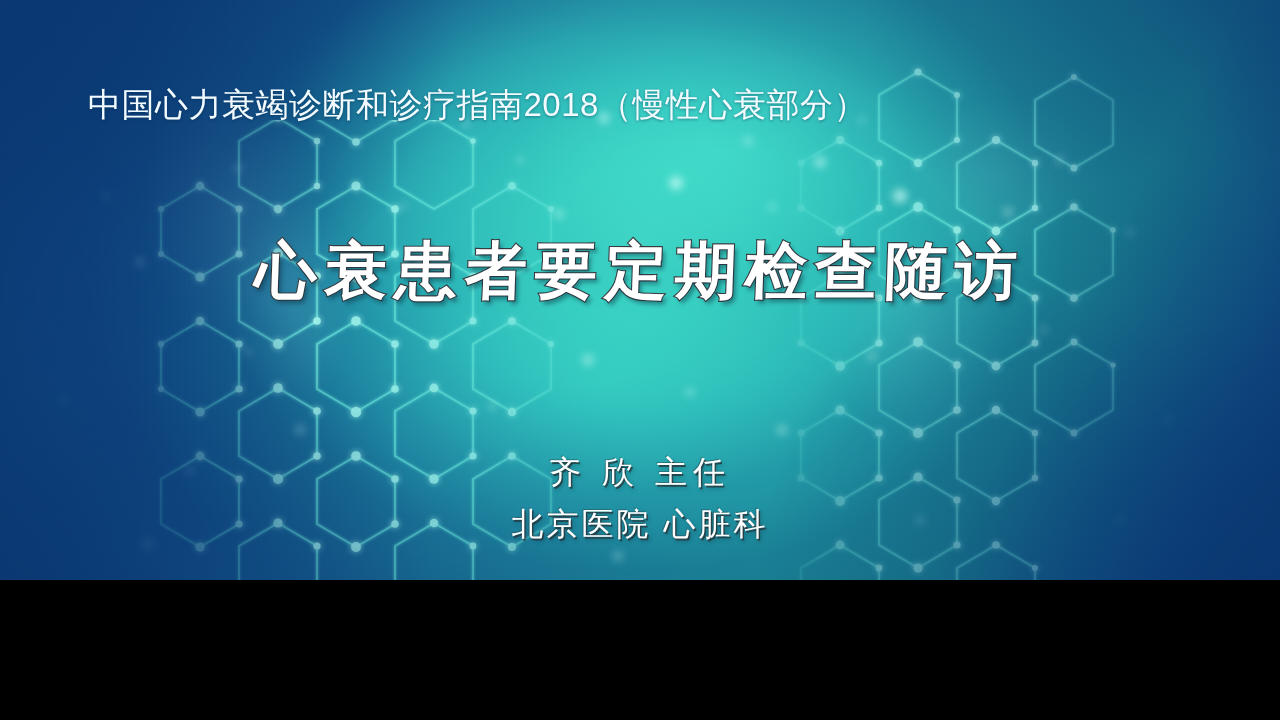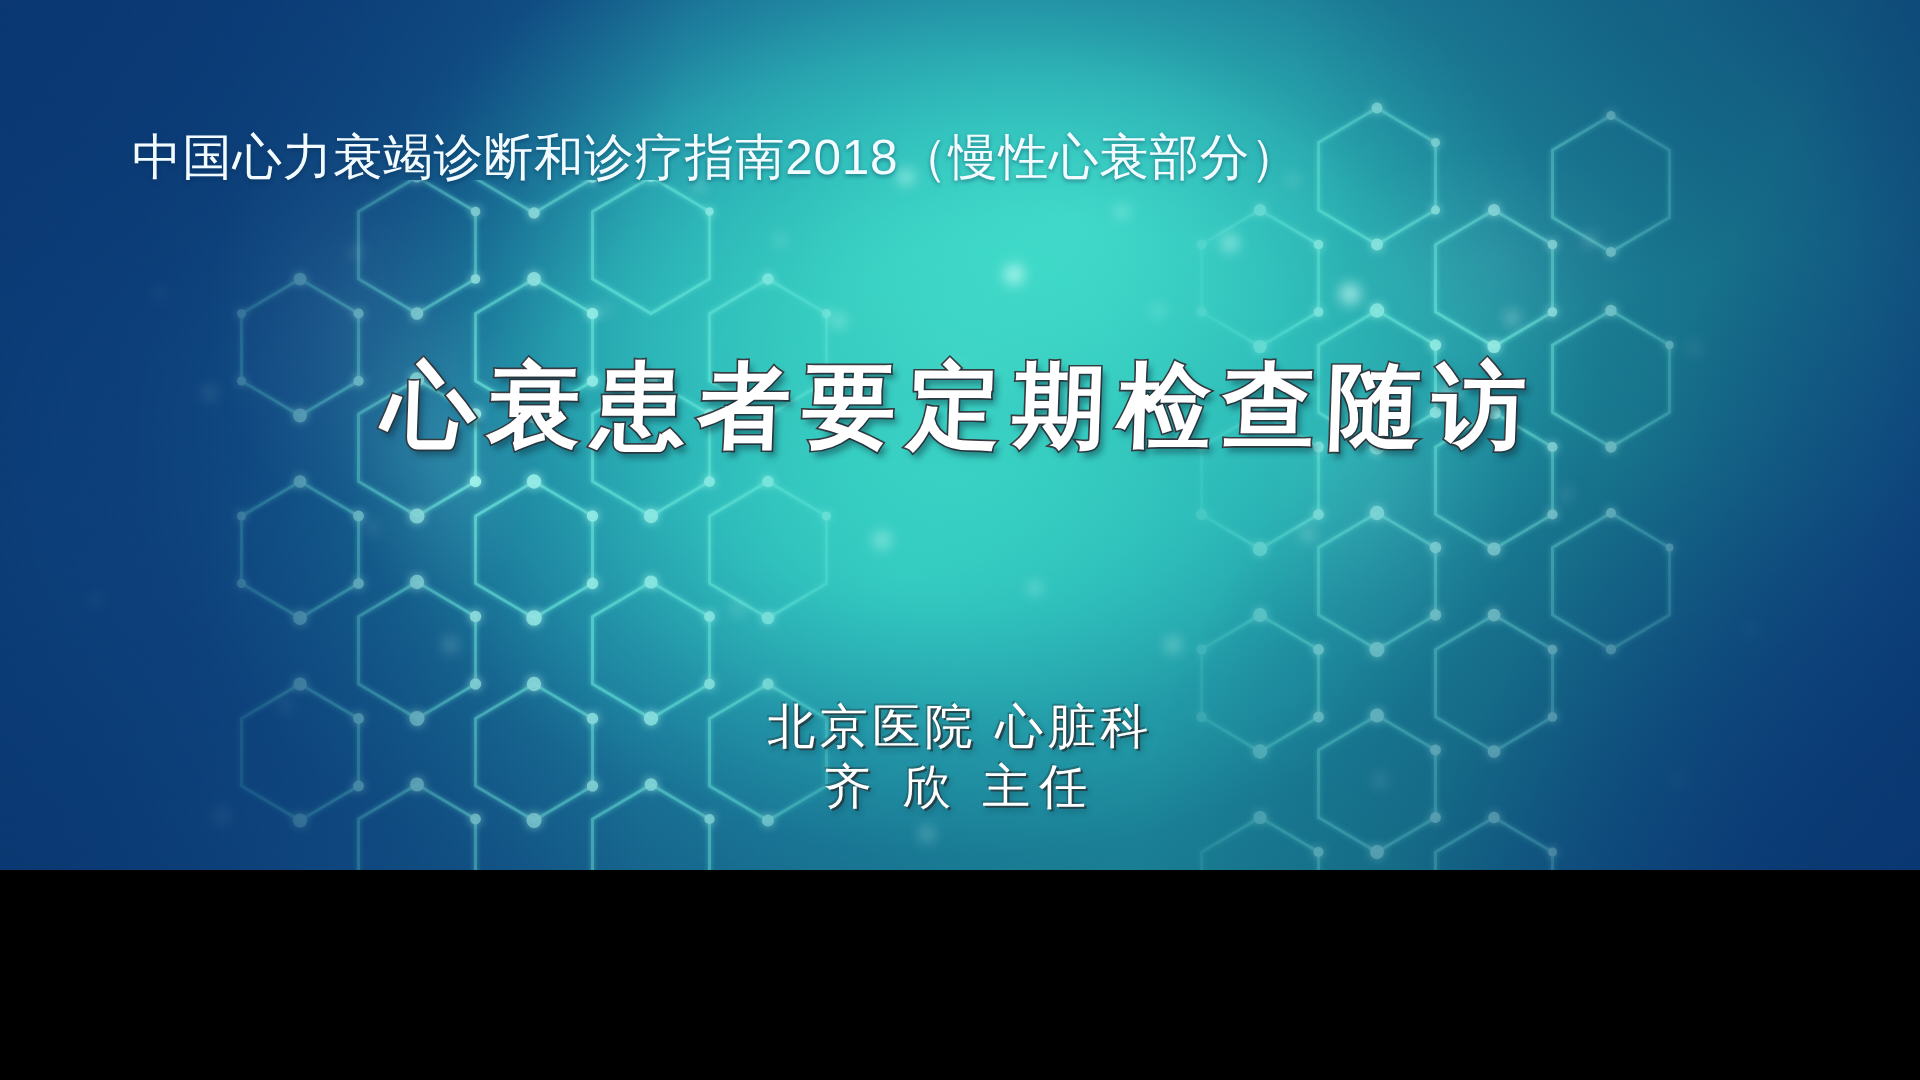--- a/index.html
+++ b/index.html
@@ -474,17 +474,17 @@
   <div class="bg-layer" id="bg-corner-tl"></div>
   <div class="bg-layer" id="bg-corner-tr"></div>
   <div class="bg-layer" id="bg-corner-bl"></div>
   <div class="bg-layer" id="bg-corner-br"></div>
 
   <div id="header-title">中国心力衰竭诊断和诊疗指南2018（慢性心衰部分）</div>
 
   <div id="main-title">心衰患者要定期检查随访</div>
 
   <div id="presenter-block">
+    <div id="presenter-name">齐 欣  主任</div>
     <div id="presenter-org">北京医院  心脏科</div>
-    <div id="presenter-name">齐 欣  主任</div>
   </div>
 
 </div>
 
 </body></html>

